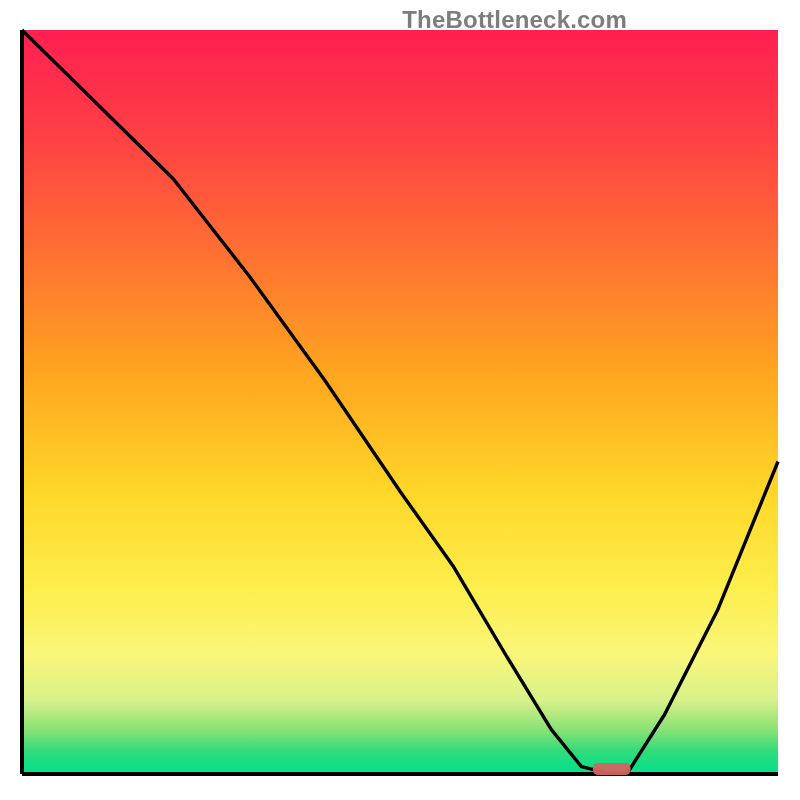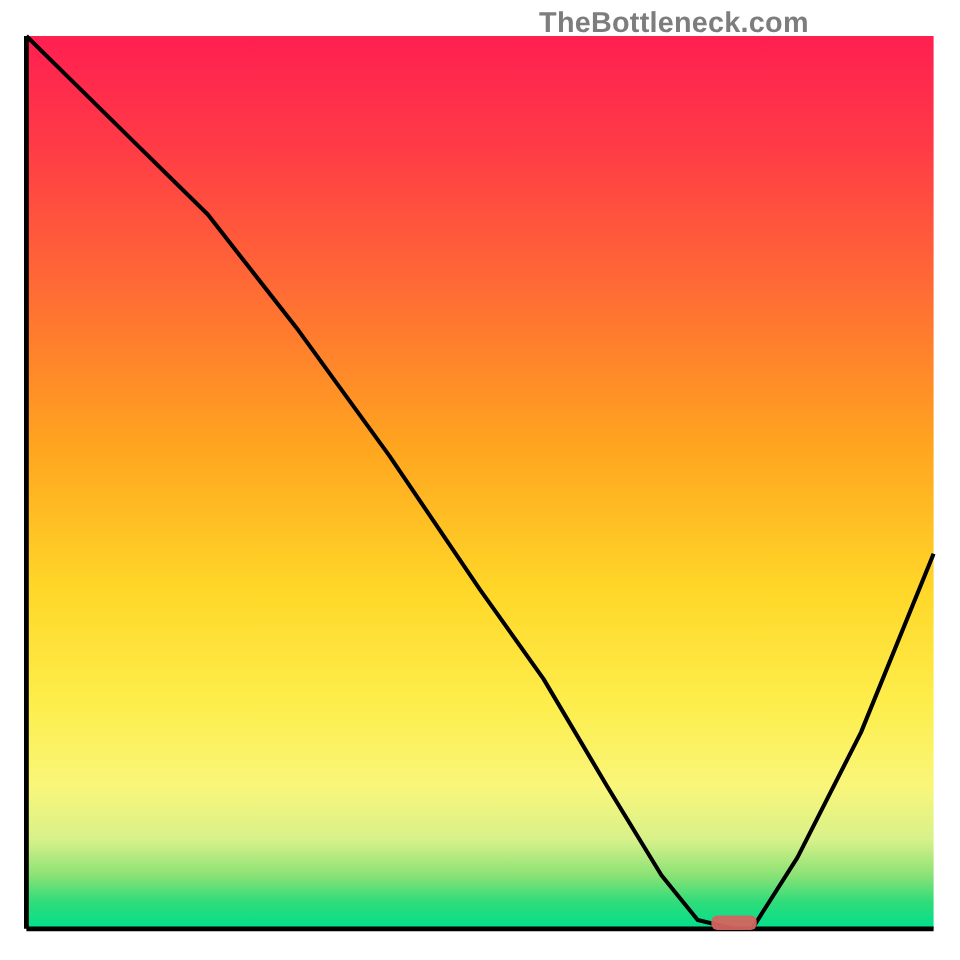--- a/index.html
+++ b/index.html
@@ -7,21 +7,20 @@
     padding: 0;
     width: 800px;
     height: 800px;
     overflow: hidden;
     background: #fff;
   }
   .frame {
     position: relative;
     width: 637px;
     height: 800px;
-    padding-left: 47px;
   }
   .watermark {
     position: absolute;
     top: 6px;
     right: 10px;
     font-family: Arial, Helvetica, sans-serif;
     font-size: 24px;
     font-weight: 600;
     color: #7d7d7d;
     letter-spacing: 0.2px;

